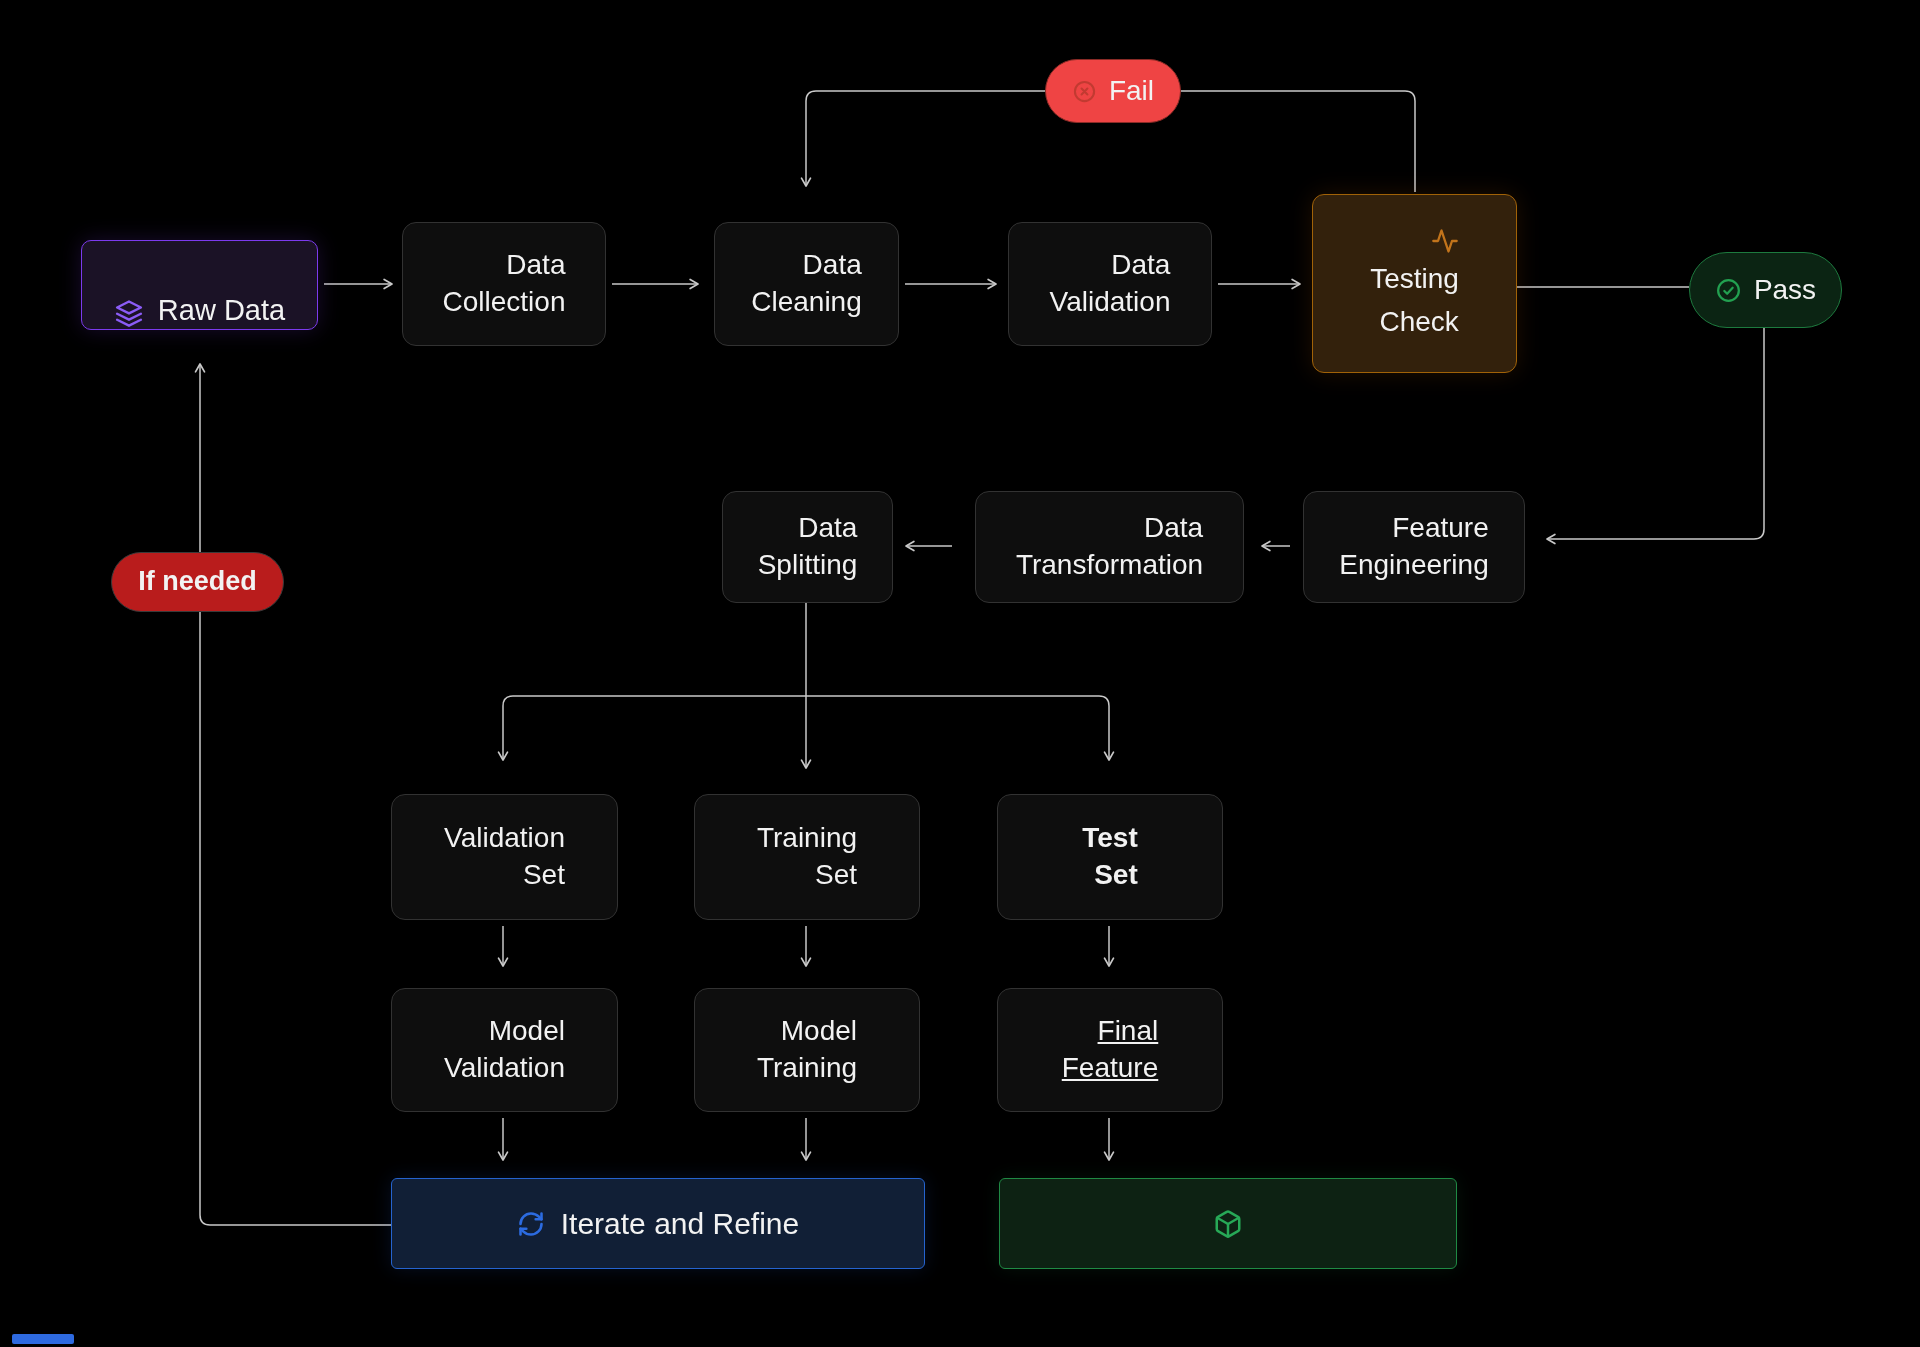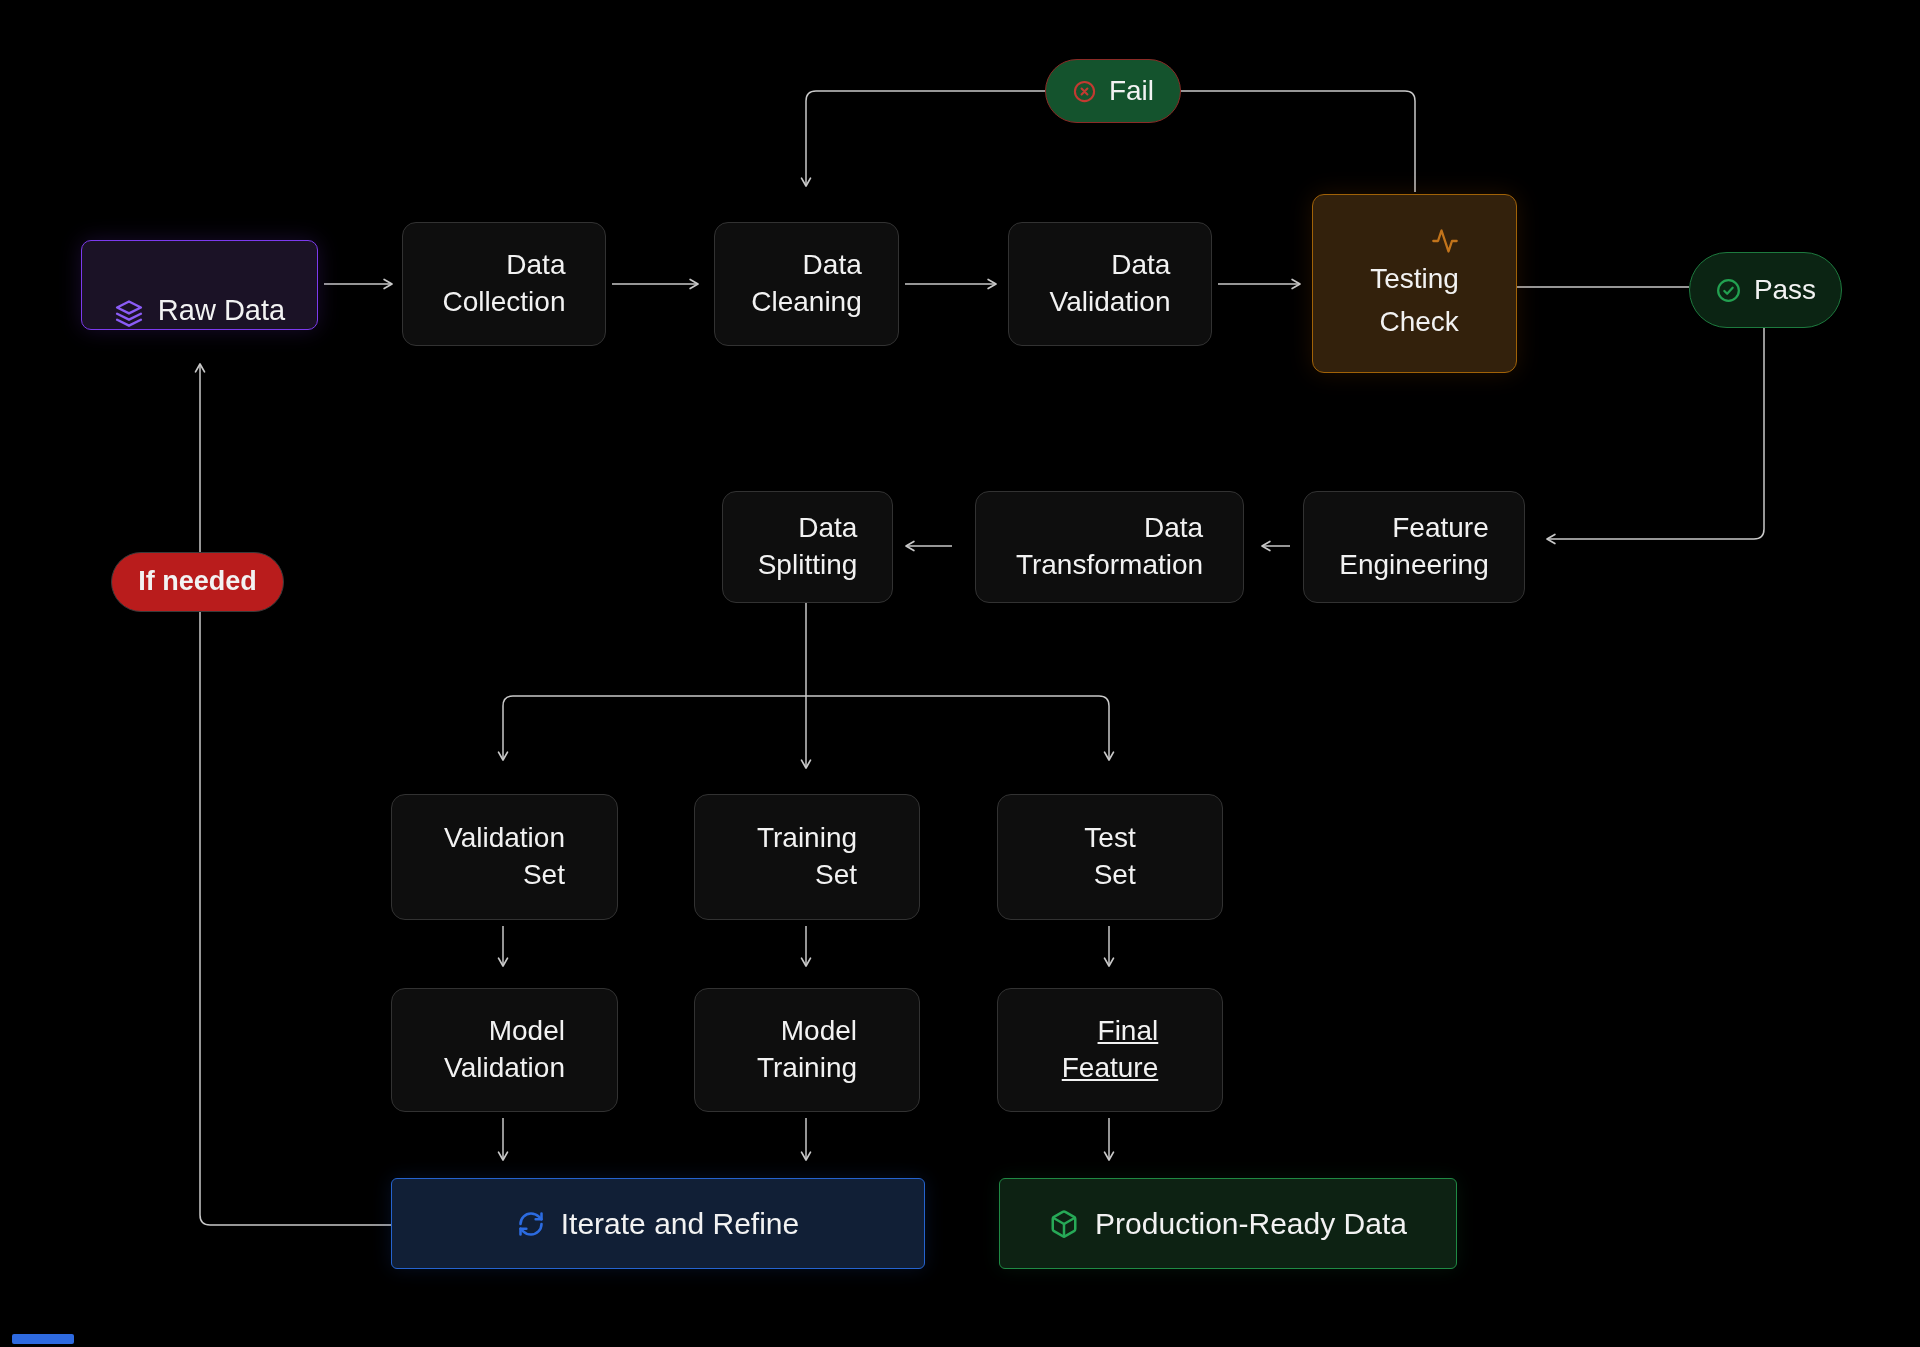--- a/index.html
+++ b/index.html
@@ -12,21 +12,21 @@
   .node .stack{display:flex;flex-direction:column;align-items:flex-end;}
   .pill{border-radius:999px;display:flex;align-items:center;justify-content:center;gap:12px;}
   .icon{display:inline-flex;align-items:center;justify-content:center;}
   .icon svg{display:block;}
   .raw{background:#1b1226;border:1.5px solid #7c3aed;border-radius:10px;
        box-shadow:0 0 22px rgba(124,58,237,.20);gap:14px;font-size:29px;align-items:flex-end;}
   .qc{background:#33210c;border:1.5px solid #a16207;border-radius:12px;
       box-shadow:0 0 24px rgba(180,83,9,.18);}
   .qc .stack{gap:6px;}
   .pass{background:#0b2413;border:1.5px solid #1d7a3e;z-index:3;}
-  .fail{background:#14532d;border:1.5px solid #8a2b26;z-index:3;text-align:center;}
+  .fail{background:#ef4444;border:1.5px solid #8a2b26;z-index:3;text-align:center;}
   .ifneeded{background:#b91c1c;border:1px solid #3a3a3a;z-index:3;font-size:27px;font-weight:bold;}
   .banner{border-radius:6px;gap:16px;font-size:30px;}
   .iterate{background:#111f36;border:1.5px solid #2563cf;box-shadow:0 0 20px rgba(37,99,235,.15);}
   .production{background:#0d2213;border:1.5px solid #1f8a44;box-shadow:0 0 20px rgba(34,160,80,.12);}
   .bluebar{position:absolute;left:12px;top:1334px;width:62px;height:10px;
            background:#2e6ae0;border-radius:2px;z-index:4;}
 </style>
 </head>
 <body>
 
@@ -153,21 +153,21 @@
   </span>
 </div>
 
 <div class="node" style="left:694px;top:794px;width:224px;height:124px;">
   <span class="stack">
     <span>Training</span>
     <span>Set</span>
   </span>
 </div>
 
-<div class="node" style="left:997px;top:794px;width:224px;height:124px;">
+<div class="node" style="left:997px;top:794px;width:224px;height:124px;font-weight:bold;">
   <span class="stack">
     <span>Test</span>
     <span>Set</span>
   </span>
 </div>
 
 <div class="node" style="left:391px;top:988px;width:225px;height:122px;">
   <span class="stack">
     <span>Model</span>
     <span>Validation</span>
@@ -201,16 +201,15 @@
 </div>
 
 <div class="node banner production" style="left:999px;top:1178px;width:456px;height:89px;">
   <span class="icon" style="color:#27a957;">
     <svg width="30" height="30" viewBox="0 0 24 24" stroke="currentColor" stroke-width="2" fill="none" stroke-linecap="round" stroke-linejoin="round">
       <path d="M21 8a2 2 0 0 0-1-1.73l-7-4a2 2 0 0 0-2 0l-7 4A2 2 0 0 0 3 8v8a2 2 0 0 0 1 1.73l7 4a2 2 0 0 0 2 0l7-4A2 2 0 0 0 21 16Z"></path>
       <path d="m3.3 7 8.7 5 8.7-5"></path>
         <path d="M12 22V12"></path>
     </svg>
   </span>
-  <span>Production-Ready Data</span>
 </div>
 
 <div class="bluebar"></div>
 
 </body></html>

